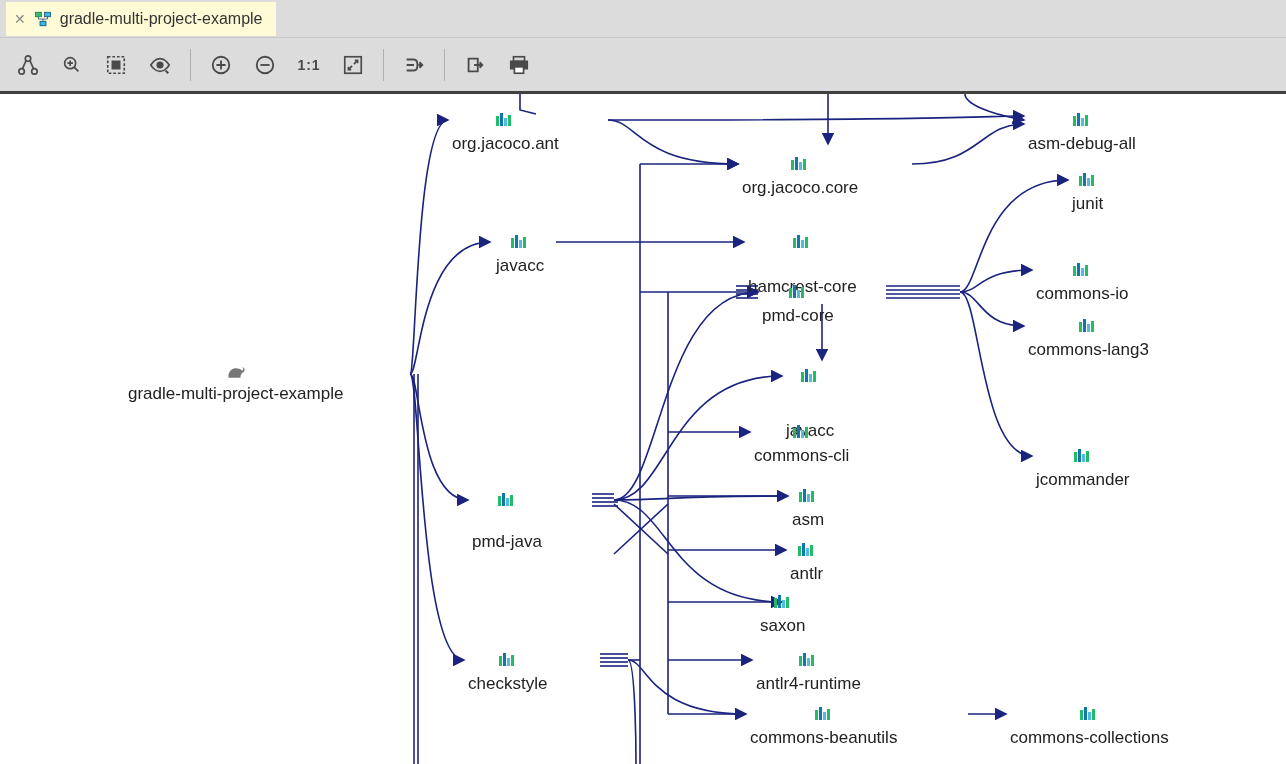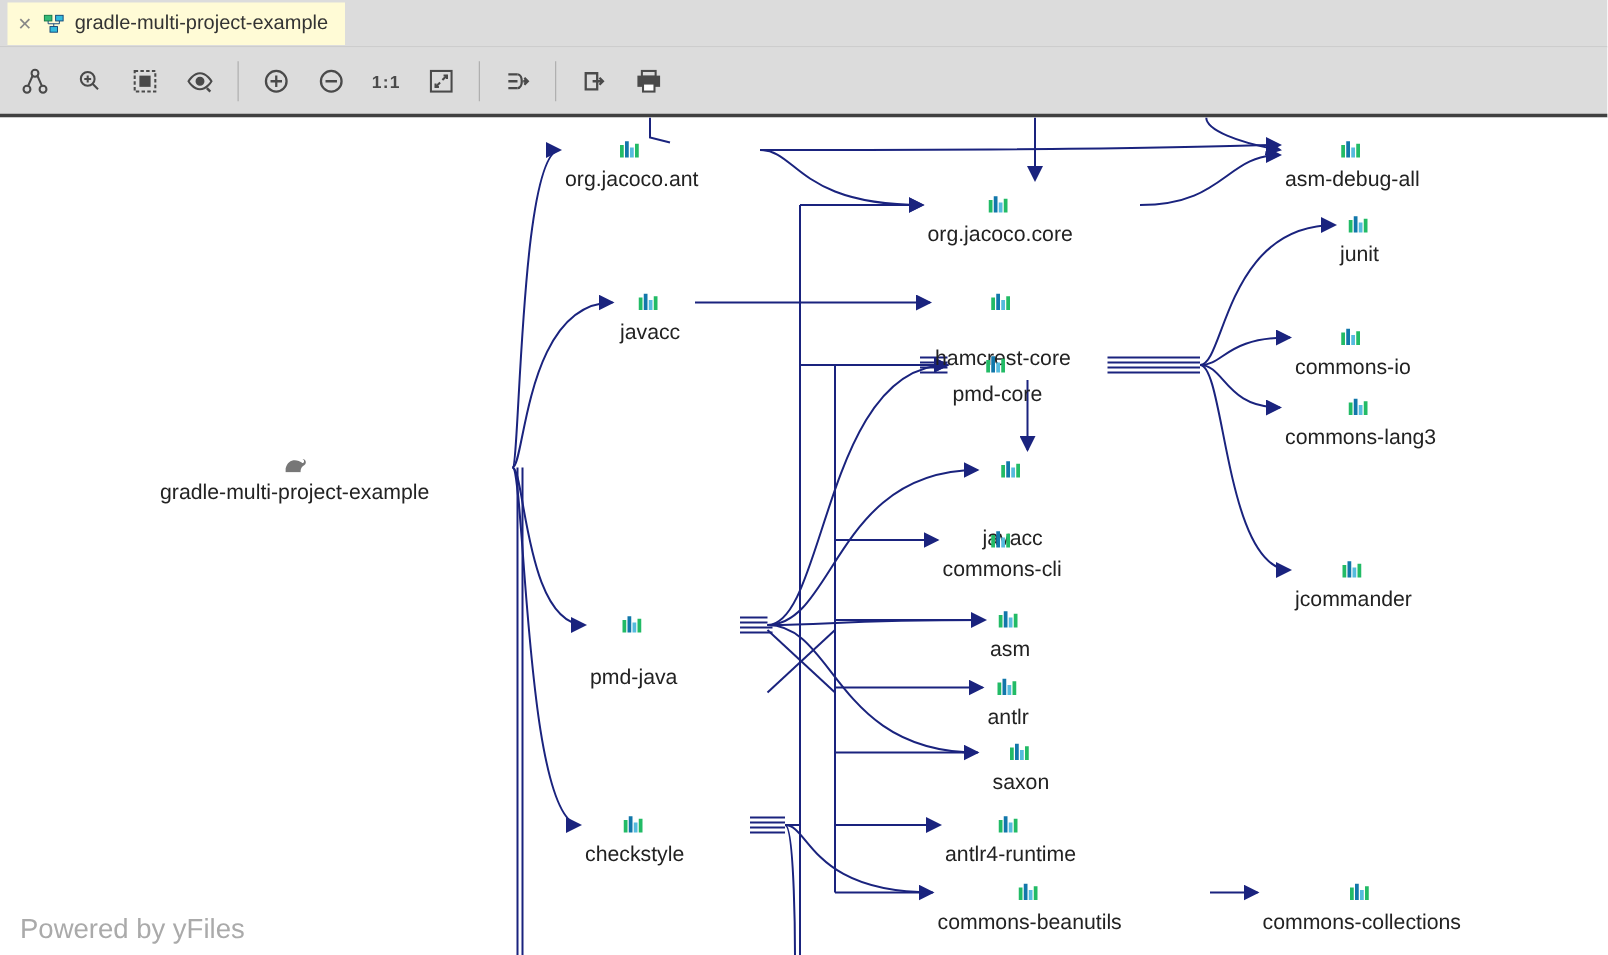--- a/index.html
+++ b/index.html
@@ -315,21 +315,21 @@
       <span class="lib-icon">
         <svg width="20" height="16">
           <rect x="1" y="4" width="3" height="10" fill="#2b6"></rect>
           <rect x="5" y="1" width="3" height="13" fill="#17a"></rect>
           <rect x="9" y="6" width="3" height="8" fill="#5bd"></rect>
           <rect x="13" y="3" width="3" height="11" fill="#2b6"></rect>
         </svg>
       </span>
       <span>antlr</span>
     </div>
-  <div class="node" style="left:794px;top:500px;">
+  <div class="node" style="left:760px;top:500px;">
       <span class="lib-icon">
         <svg width="20" height="16">
           <rect x="1" y="4" width="3" height="10" fill="#2b6"></rect>
           <rect x="5" y="1" width="3" height="13" fill="#17a"></rect>
           <rect x="9" y="6" width="3" height="8" fill="#5bd"></rect>
           <rect x="13" y="3" width="3" height="11" fill="#2b6"></rect>
         </svg>
       </span>
       <span>saxon</span>
     </div>
@@ -416,14 +416,13 @@
         <svg width="20" height="16">
           <rect x="1" y="4" width="3" height="10" fill="#2b6"></rect>
           <rect x="5" y="1" width="3" height="13" fill="#17a"></rect>
           <rect x="9" y="6" width="3" height="8" fill="#5bd"></rect>
           <rect x="13" y="3" width="3" height="11" fill="#2b6"></rect>
         </svg>
       </span>
       <span>commons-collections</span>
     </div>
 
-  <div class="watermark">Powered by yFiles</div>
 </div>
 
 </body></html>

